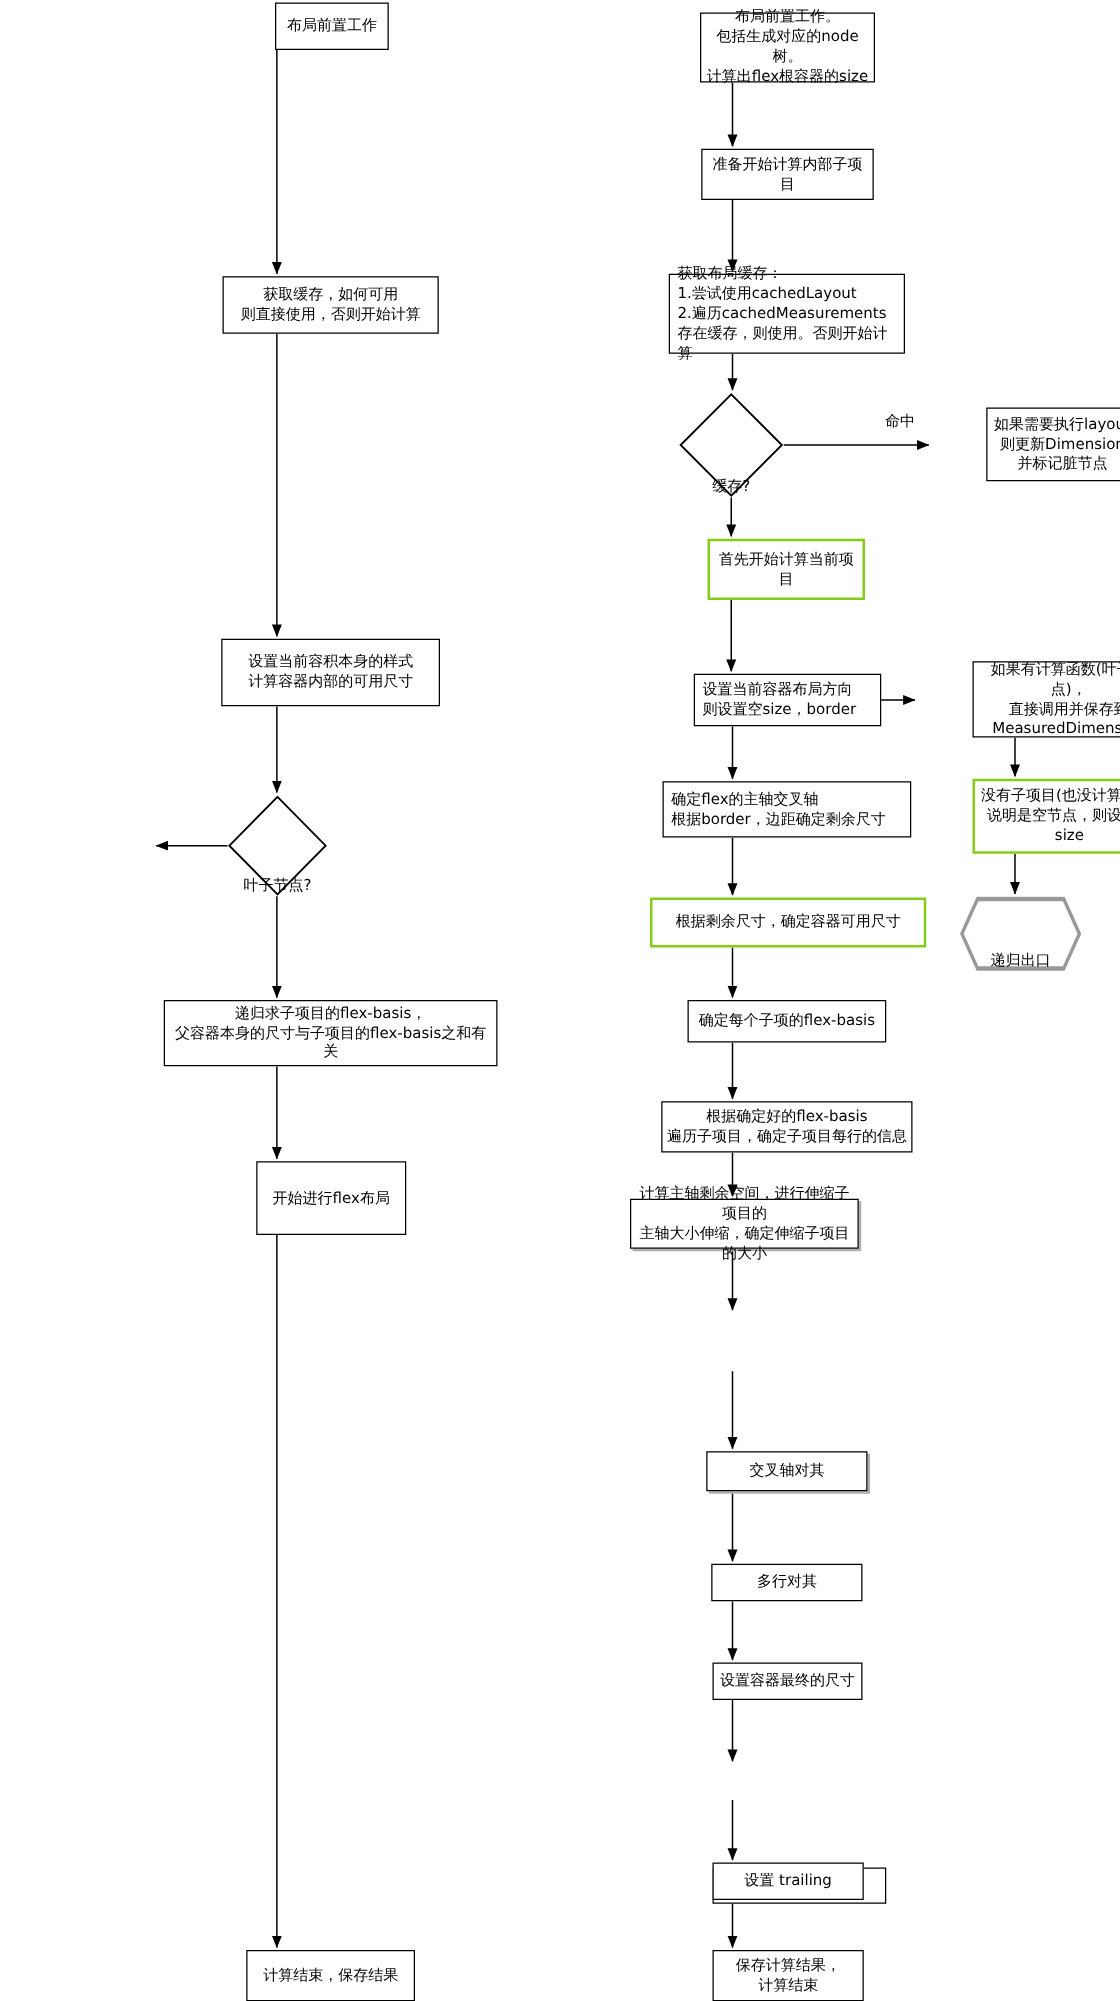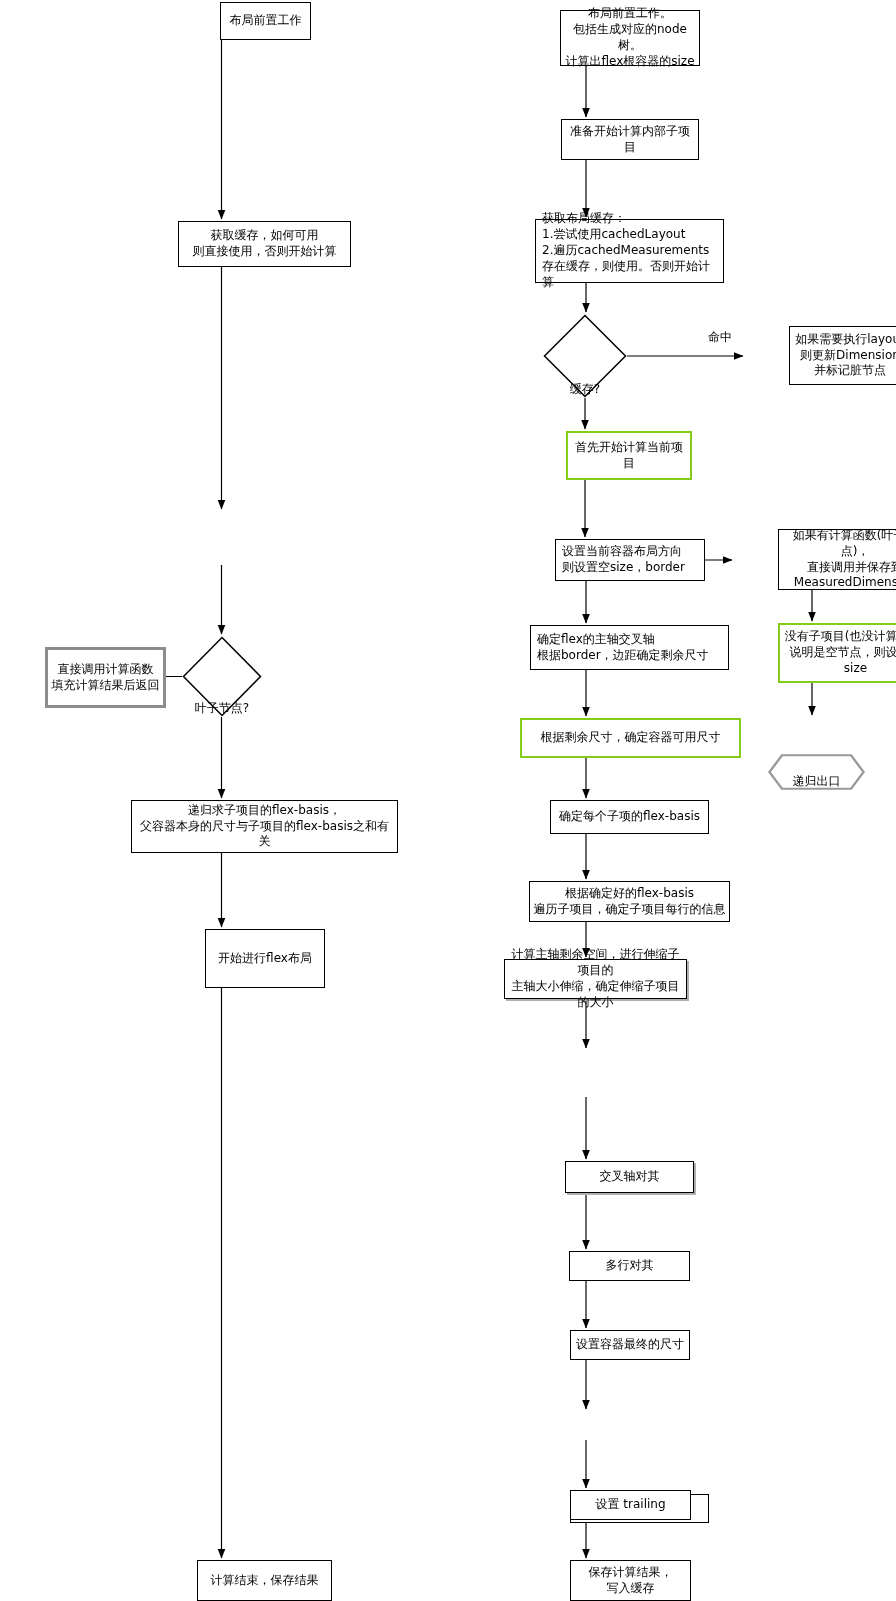--- a/index.html
+++ b/index.html
@@ -60,30 +60,30 @@
       <line x1="586" y1="1520" x2="586" y2="1558" marker-end="url(#arr)"></line>
 
       <line x1="812" y1="590" x2="812" y2="621" marker-end="url(#arr)"></line>
       <line x1="812" y1="683" x2="812" y2="715" marker-end="url(#arr)"></line>
     </g>
   </svg>
 
   <div class="node" style="left:176px;top:2px;width:91px;height:38px">布局前置工作</div>
   <div class="node" style="left:134px;top:221px;width:173px;height:46px">获取缓存，如何可用
 则直接使用，否则开始计算</div>
+  <div class="node" style="left:133px;top:511px;width:175px;height:54px">设置当前容积本身的样式
+计算容器内部的可用尺寸</div>
 
   <div class="shape" style="left:182px;top:636px;width:80px;height:81px">
     <svg viewBox="0 0 80 81" preserveAspectRatio="none">
       <polygon points="40,1.5 78.5,40.5 40,79.5 1.5,40.5" fill="#fff" stroke="#000" stroke-width="1.5"></polygon>
     </svg>
     <span class="lbl">叶子节点?</span>
   </div>
 
-  <div class="node gray3" style="left:1px;top:647px;width:121px;height:61px">直接调用计算函数
-填充计算结果后返回</div>
   <div class="node" style="left:87px;top:800px;width:267px;height:53px">递归求子项目的flex-basis，
 父容器本身的尺寸与子项目的flex-basis之和有关</div>
   <div class="node" style="left:161px;top:929px;width:120px;height:59px">开始进行flex布局</div>
   <div class="node" style="left:153px;top:1560px;width:135px;height:41px">计算结束，保存结果</div>
 
   <div class="node" style="left:516px;top:10px;width:140px;height:56px">布局前置工作。
 包括生成对应的node树。
 计算出flex根容器的size</div>
   <div class="node" style="left:517px;top:119px;width:138px;height:41px">准备开始计算内部子项目</div>
   <div class="node left" style="left:491px;top:219px;width:189px;height:64px">获取布局缓存：
@@ -108,33 +108,33 @@
 则设置空size，border</div>
   <div class="node" style="left:734px;top:529px;width:154px;height:61px">如果有计算函数(叶子节点)，
 直接调用并保存到
 MeasuredDimension</div>
   <div class="node left" style="left:486px;top:625px;width:199px;height:45px">确定flex的主轴交叉轴
 根据border，边距确定剩余尺寸</div>
   <div class="node gray" style="left:734px;top:623px;width:155px;height:60px">没有子项目(也没计算函数)
 说明是空节点，则设置空size</div>
   <div class="node gray" style="left:476px;top:718px;width:221px;height:40px">根据剩余尺寸，确定容器可用尺寸</div>
 
-  <div class="shape" style="left:768px;top:754px;width:97px;height:36px">
+  <div class="shape" style="left:768px;top:717px;width:97px;height:60px">
     <svg viewBox="0 0 97 42" preserveAspectRatio="none">
       <polygon points="14,1.5 83,1.5 95.5,21 83,40.5 14,40.5 1.5,21" fill="#fff" stroke="#999" stroke-width="2.5"></polygon>
     </svg>
     <span class="lbl">递归出口</span>
   </div>
 
   <div class="node" style="left:506px;top:800px;width:159px;height:34px">确定每个子项的flex-basis</div>
   <div class="node" style="left:485px;top:881px;width:201px;height:41px">根据确定好的flex-basis
 遍历子项目，确定子项目每行的信息</div>
   <div class="node shadow" style="left:460px;top:959px;width:183px;height:40px">计算主轴剩余空间，进行伸缩子项目的
 主轴大小伸缩，确定伸缩子项目的大小</div>
   <div class="node shadow" style="left:521px;top:1161px;width:129px;height:32px">交叉轴对其</div>
   <div class="node" style="left:525px;top:1251px;width:121px;height:30px">多行对其</div>
   <div class="node" style="left:526px;top:1330px;width:120px;height:30px">设置容器最终的尺寸</div>
   <div class="node" style="left:526px;top:1494px;width:139px;height:29px">处理 absolute布局</div>
   <div class="node" style="left:526px;top:1490px;width:121px;height:30px">设置 trailing</div>
   <div class="node" style="left:526px;top:1560px;width:121px;height:41px">保存计算结果，
-写入缓存</div>
+计算结束</div>
 
 </div>
 
 </body></html>

